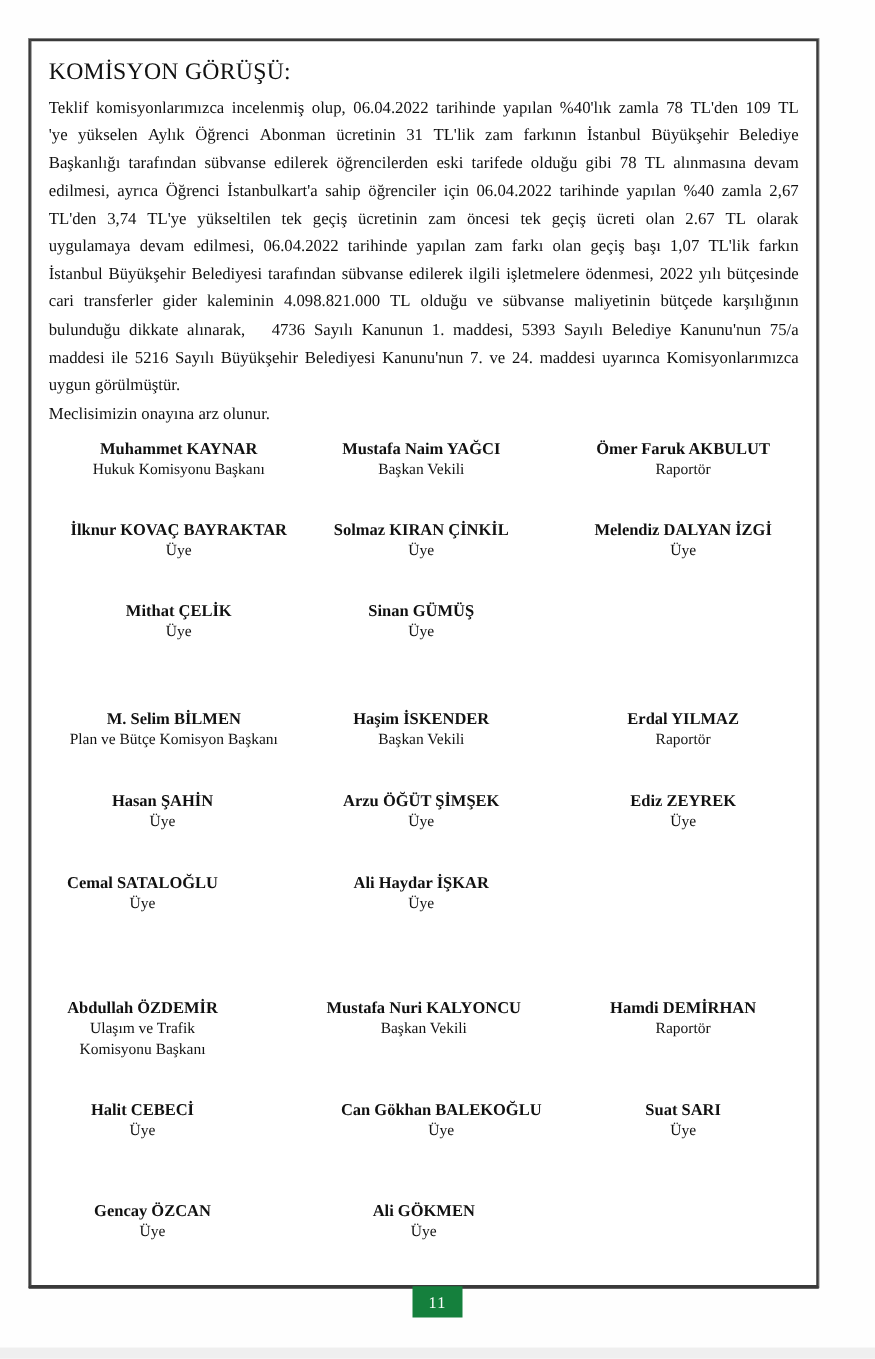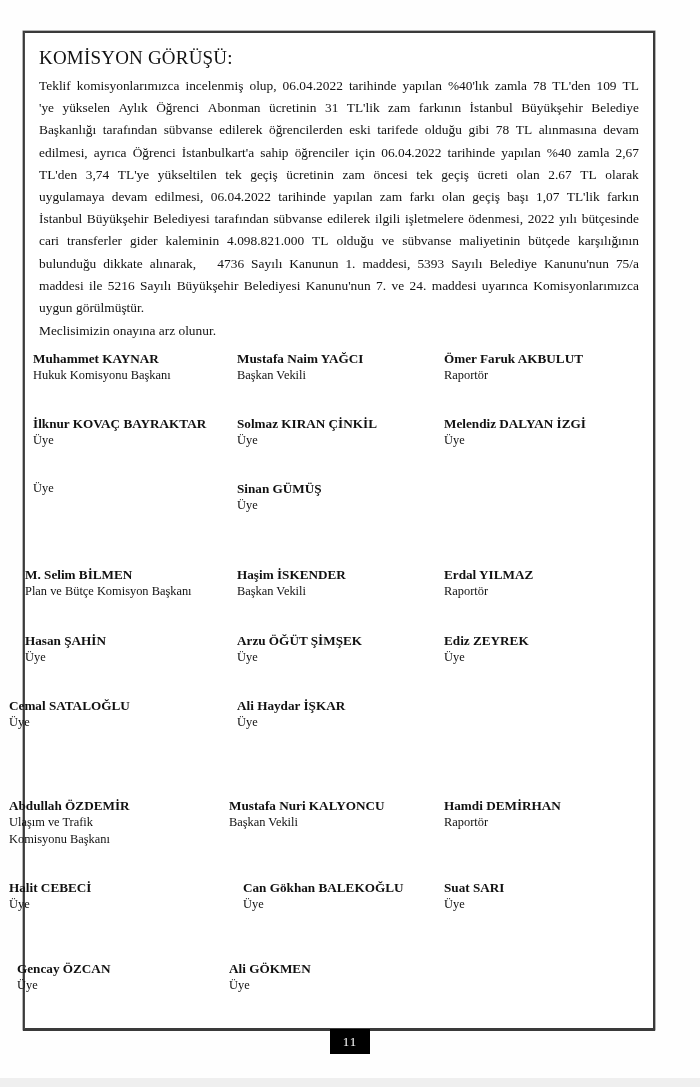--- a/index.html
+++ b/index.html
@@ -103,20 +103,21 @@
   .sig-group {
     position: relative;
   }
   .sig-row {
     position: relative;
     width: 600px;
   }
   .sig-block {
     position: absolute;
     top: 0;
+    text-align: center;
   }
   .sig-name {
     font-size: 13.2px;
     font-weight: bold;
     line-height: 17px;
     white-space: nowrap;
   }
   .sig-title {
     font-size: 12.4px;
     line-height: 16.5px;
@@ -144,21 +145,21 @@
     height: 2px;
     background: #3a3a3a;
   }
   #page-badge {
     position: absolute;
     left: 50%;
     transform: translateX(-50%);
     top: 0;
     width: 40px;
     height: 25px;
-    background: #000000;
+    background: #15803d;
     color: #ffffff;
     font-family: "Liberation Serif", serif;
     font-size: 13px;
     line-height: 25px;
     text-align: center;
     letter-spacing: 1px;
   }
   #bottom-strip {
     position: absolute;
     left: 0;
@@ -363,20 +364,21 @@
           <div class="sig-title">Üye</div>
         </div>
         <div class="sig-block" style="left:405px; width:205px;">
           <div class="sig-name">Melendiz DALYAN İZGİ</div>
           <div class="sig-title">Üye</div>
         </div>
       </div>
 
       <div class="sig-row" style="height:58px; margin-top:7px;">
         <div class="sig-block" style="left:-6px; width:220px;">
+          <div class="sig-name">Mithat ÇELİK</div>
           <div class="sig-title">Üye</div>
         </div>
         <div class="sig-block" style="left:198px; width:200px;">
           <div class="sig-name">Sinan GÜMÜŞ</div>
           <div class="sig-title">Üye</div>
         </div>
       </div>
     </div>
 
     <div class="sig-group" style="margin-top:28px;">

